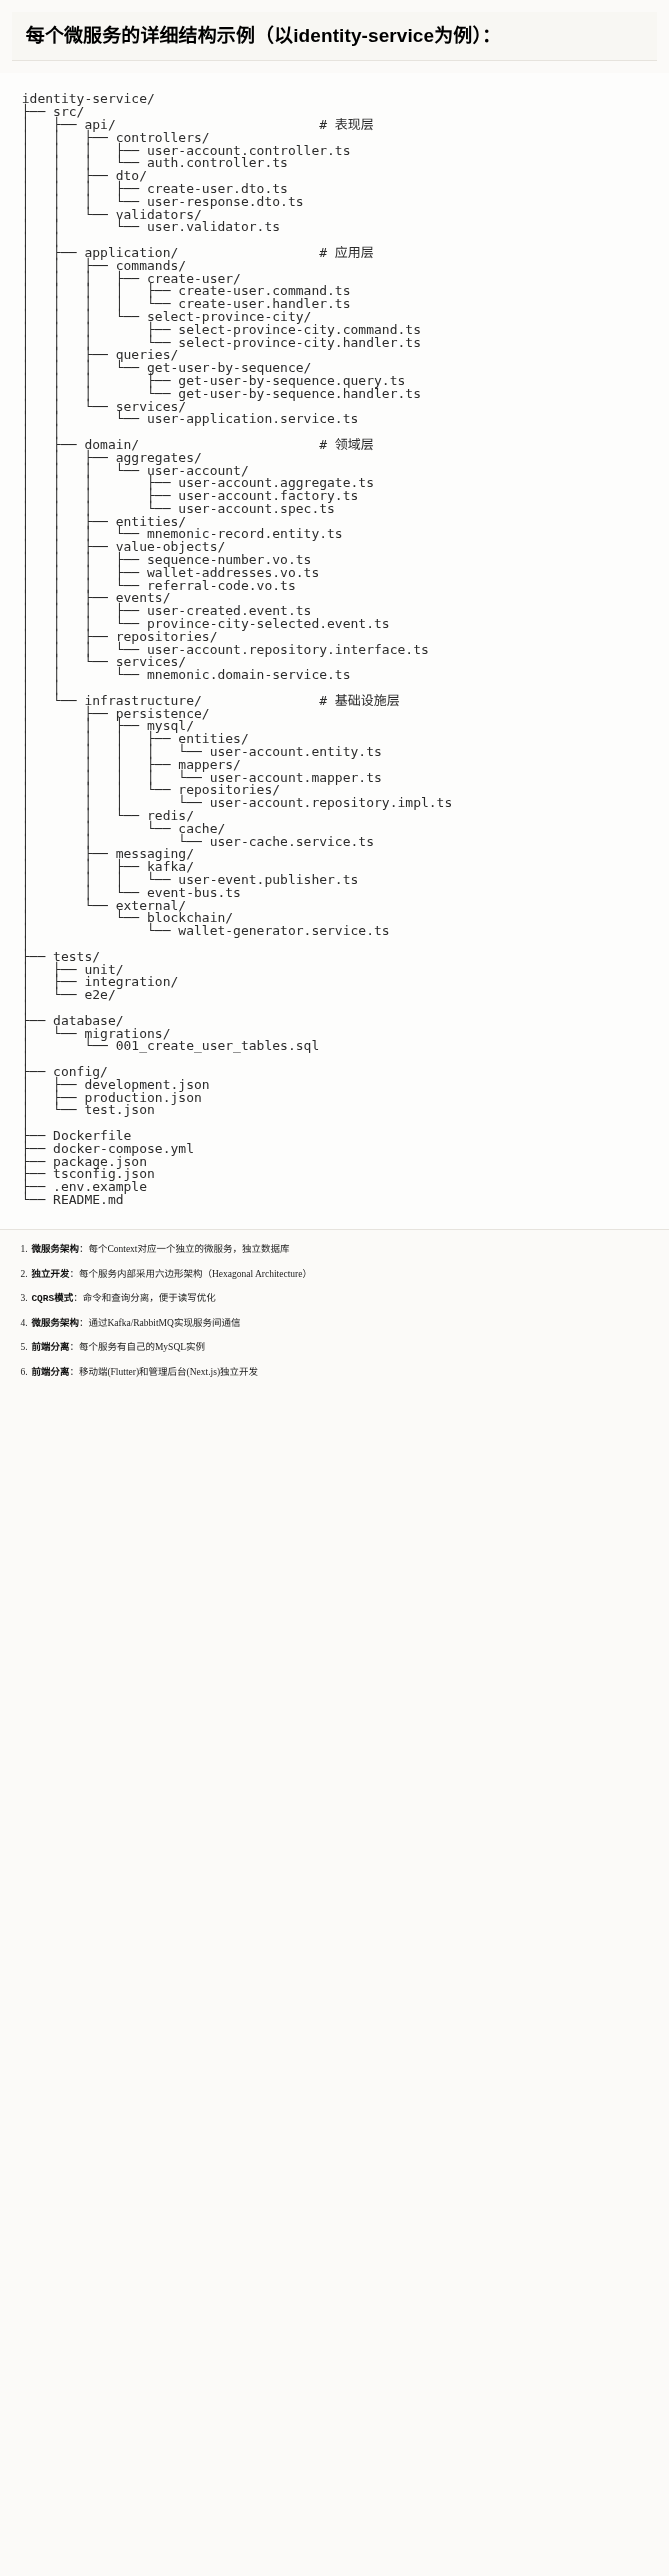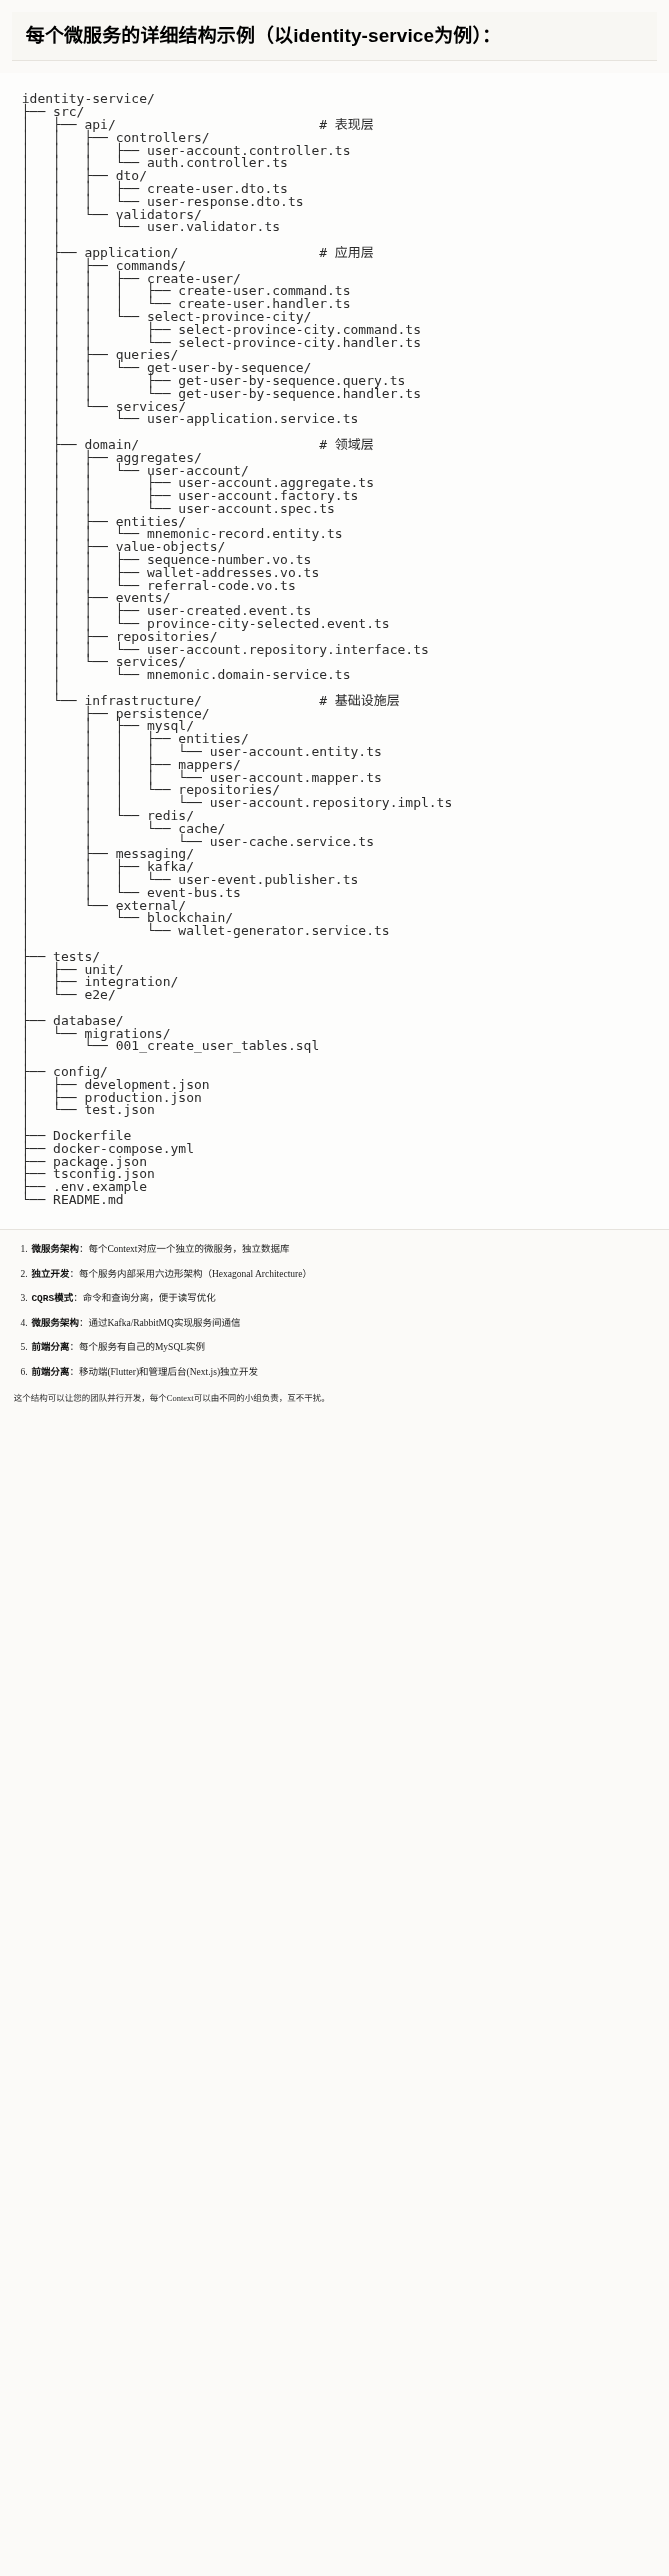--- a/index.html
+++ b/index.html
@@ -206,17 +206,16 @@
         <span class="note-term">微服务架构</span><span class="note-sep">：</span><span class="note-desc">通过Kafka/RabbitMQ实现服务间通信</span>
       </li>
       <li>
         <span class="note-term">前端分离</span><span class="note-sep">：</span><span class="note-desc">每个服务有自己的MySQL实例</span>
       </li>
       <li>
         <span class="note-term">前端分离</span><span class="note-sep">：</span><span class="note-desc">移动端(Flutter)和管理后台(Next.js)独立开发</span>
       </li>
     </ol>
 
-    <p class="closing">这个结构可以让您的团队并行开发，每个Context可以由不同的小组负责，互不干扰。</p>
   </div>
 
 </div>
 
 
 </body></html>

